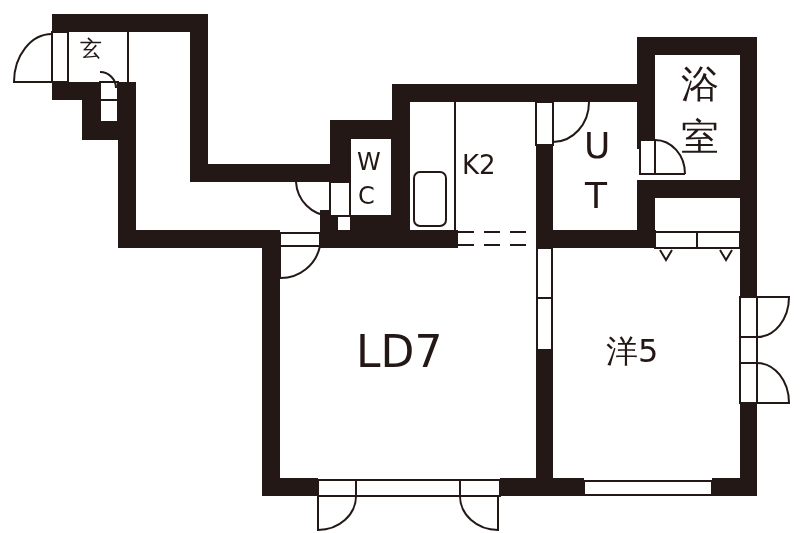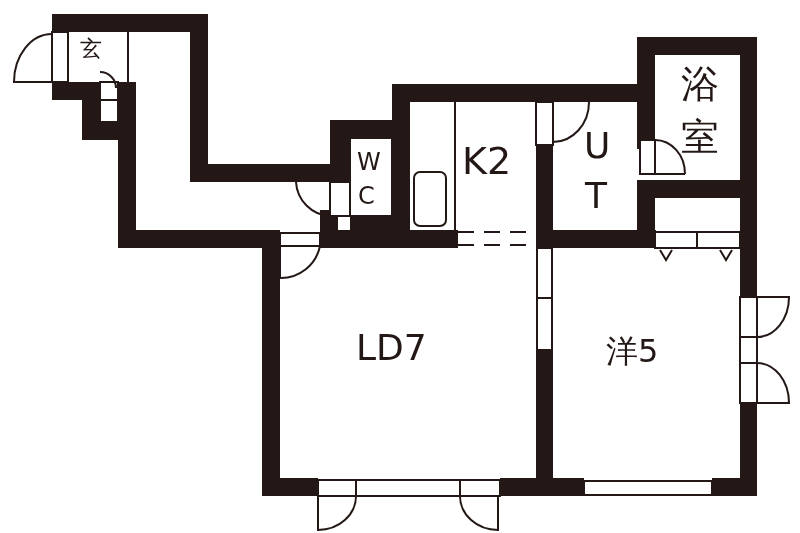--- a/index.html
+++ b/index.html
@@ -119,23 +119,23 @@
 
     <rect class="fillw" x="584" y="481" width="128" height="14"></rect>
   </g>
 </svg>
 
 <span class="label" style="left:80px; top:38px; font-size:22px;">玄</span>
 
 <span class="label" style="left:357px; top:150px; font-size:24px;">W</span>
 <span class="label" style="left:358px; top:184px; font-size:24px;">C</span>
 
-<span class="label" style="left:462px; top:142px; font-size:38px;">K2</span>
+<span class="label" style="left:462px; top:152px; font-size:26px;">K2</span>
 
 <span class="label" style="left:584px; top:128px; font-size:36px;">U</span>
 <span class="label" style="left:585px; top:178px; font-size:36px;">T</span>
 
 <span class="label" style="left:681px; top:65px; font-size:38px;">浴</span>
 <span class="label" style="left:681px; top:118px; font-size:38px;">室</span>
 
-<span class="label" style="left:356px; top:330px; font-size:36px;">LD7</span>
+<span class="label" style="left:356px; top:330px; font-size:44px;">LD7</span>
 
 <span class="label" style="left:606px; top:335px; font-size:32px;">洋5</span>
 
 </body></html>

